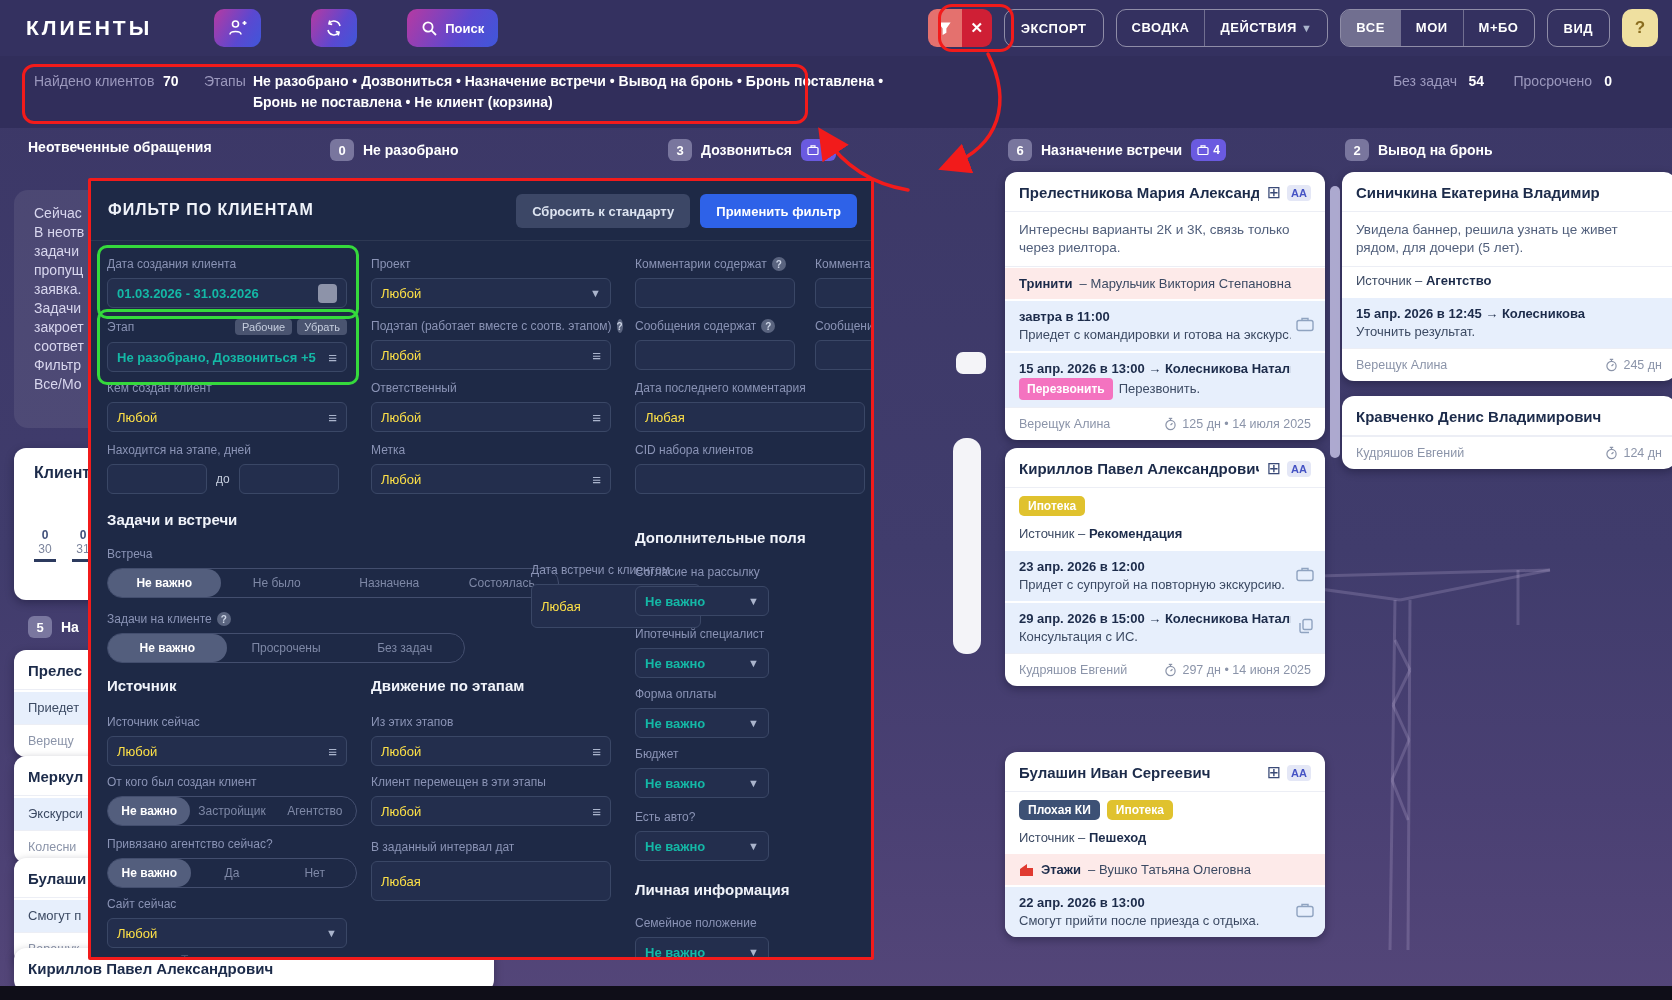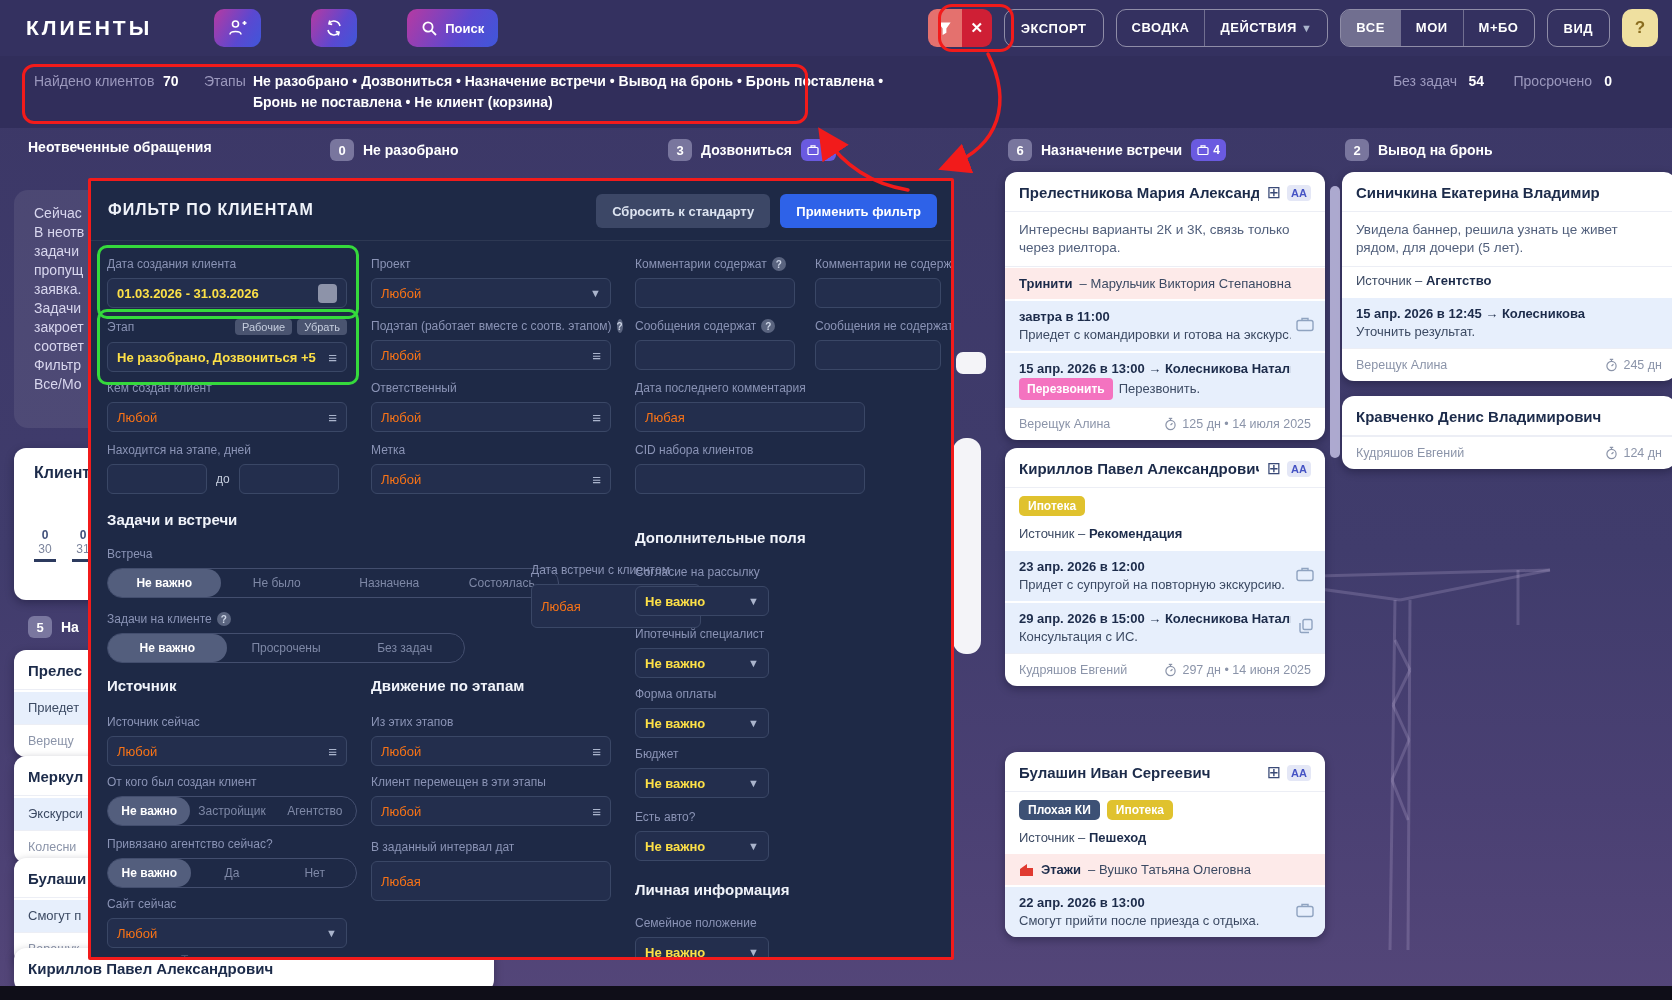--- a/index.html
+++ b/index.html
@@ -82,34 +82,34 @@
   .ghostcard { position:absolute; left:14px; width:300px; background:rgba(255,255,255,.08);
     border-radius:14px; z-index:1; color:#d8d6ee; }
   .ghostlines { padding:14px 0 0 20px; font-size:14px; line-height:19px; white-space:nowrap; overflow:hidden; }
   .fragcard { position:absolute; left:14px; width:290px; z-index:1; }
   .statrow { display:flex; gap:16px; margin:46px 0 0 20px; }
   .statitem .sv { font-size:12px; color:#41507a; font-weight:bold; text-align:center; }
   .statitem .sb { font-size:12px; color:#7b849c; text-align:center; border-bottom:3px solid #2c3a5e;
     padding-bottom:3px; min-width:22px; }
 
   
-  .panel { position:absolute; left:88px; top:178px; width:866px; height:782px; background:#1e2946;
+  .panel { position:absolute; left:88px; top:178px; width:786px; height:782px; background:#1e2946;
     border:3px solid #f21b1b; border-radius:2px; z-index:5; overflow:hidden; }
   .p-head { position:absolute; left:0; top:0; right:0; height:60px; border-bottom:1px solid rgba(255,255,255,.07); }
   .p-title { position:absolute; left:17px; top:20px; font-size:16px; font-weight:bold; letter-spacing:1px; color:#f0f3fa; }
   .p-btns { position:absolute; right:14px; top:13px; display:flex; gap:10px; }
   .pbtn { height:34px; border:none; border-radius:6px; font-size:13px; font-weight:bold; padding:0 16px; cursor:pointer; }
   .pbtn.reset { background:#3c4766; color:#dce3f0; }
   .pbtn.apply { background:#2e62e8; color:#fff; }
   .fld { position:absolute; }
   .flabel { font-size:12px; color:#8a93b5; margin-bottom:7px; white-space:nowrap; display:flex; align-items:center; gap:5px; }
   .inp { height:30px; background:#232e4d; border:1px solid #3a4766; border-radius:6px; display:flex;
     align-items:center; padding:0 9px; gap:6px; }
-  .inp .v { font-size:13px; font-weight:bold; color:#fde047; flex:1; white-space:nowrap; overflow:hidden; }
-  .inp .ph { font-size:13px; color:#f97316; flex:1; white-space:nowrap; overflow:hidden; }
+  .inp .v { font-size:13px; font-weight:bold; color:#14b8a6; flex:1; white-space:nowrap; overflow:hidden; }
+  .inp .ph { font-size:13px; color:#fde047; flex:1; white-space:nowrap; overflow:hidden; }
   .licon { color:#aab4cc; font-size:15px; line-height:1; }
   .caret { color:#aab4cc; font-size:11px; line-height:1; }
   .chk { width:19px; height:19px; border-radius:4px; background:#8d93a9; cursor:pointer; }
   .q { width:14px; height:14px; border-radius:50%; background:#5a647f; color:#cdd5e6; font-size:10px;
     display:inline-flex; align-items:center; justify-content:center; font-weight:bold; }
   .sect { position:absolute; font-size:15px; font-weight:bold; color:#f0f3fa; }
   .seg { display:flex; height:30px; border:1px solid #434e6e; border-radius:15px; align-items:stretch; }
   .seg span { flex:1; display:flex; align-items:center; justify-content:center; font-size:12px;
     color:#7e88a6; cursor:pointer; white-space:nowrap; padding:0 8px; }
   .seg span.on { background:#535e7d; color:#fff; border-radius:14px; font-weight:bold; }

